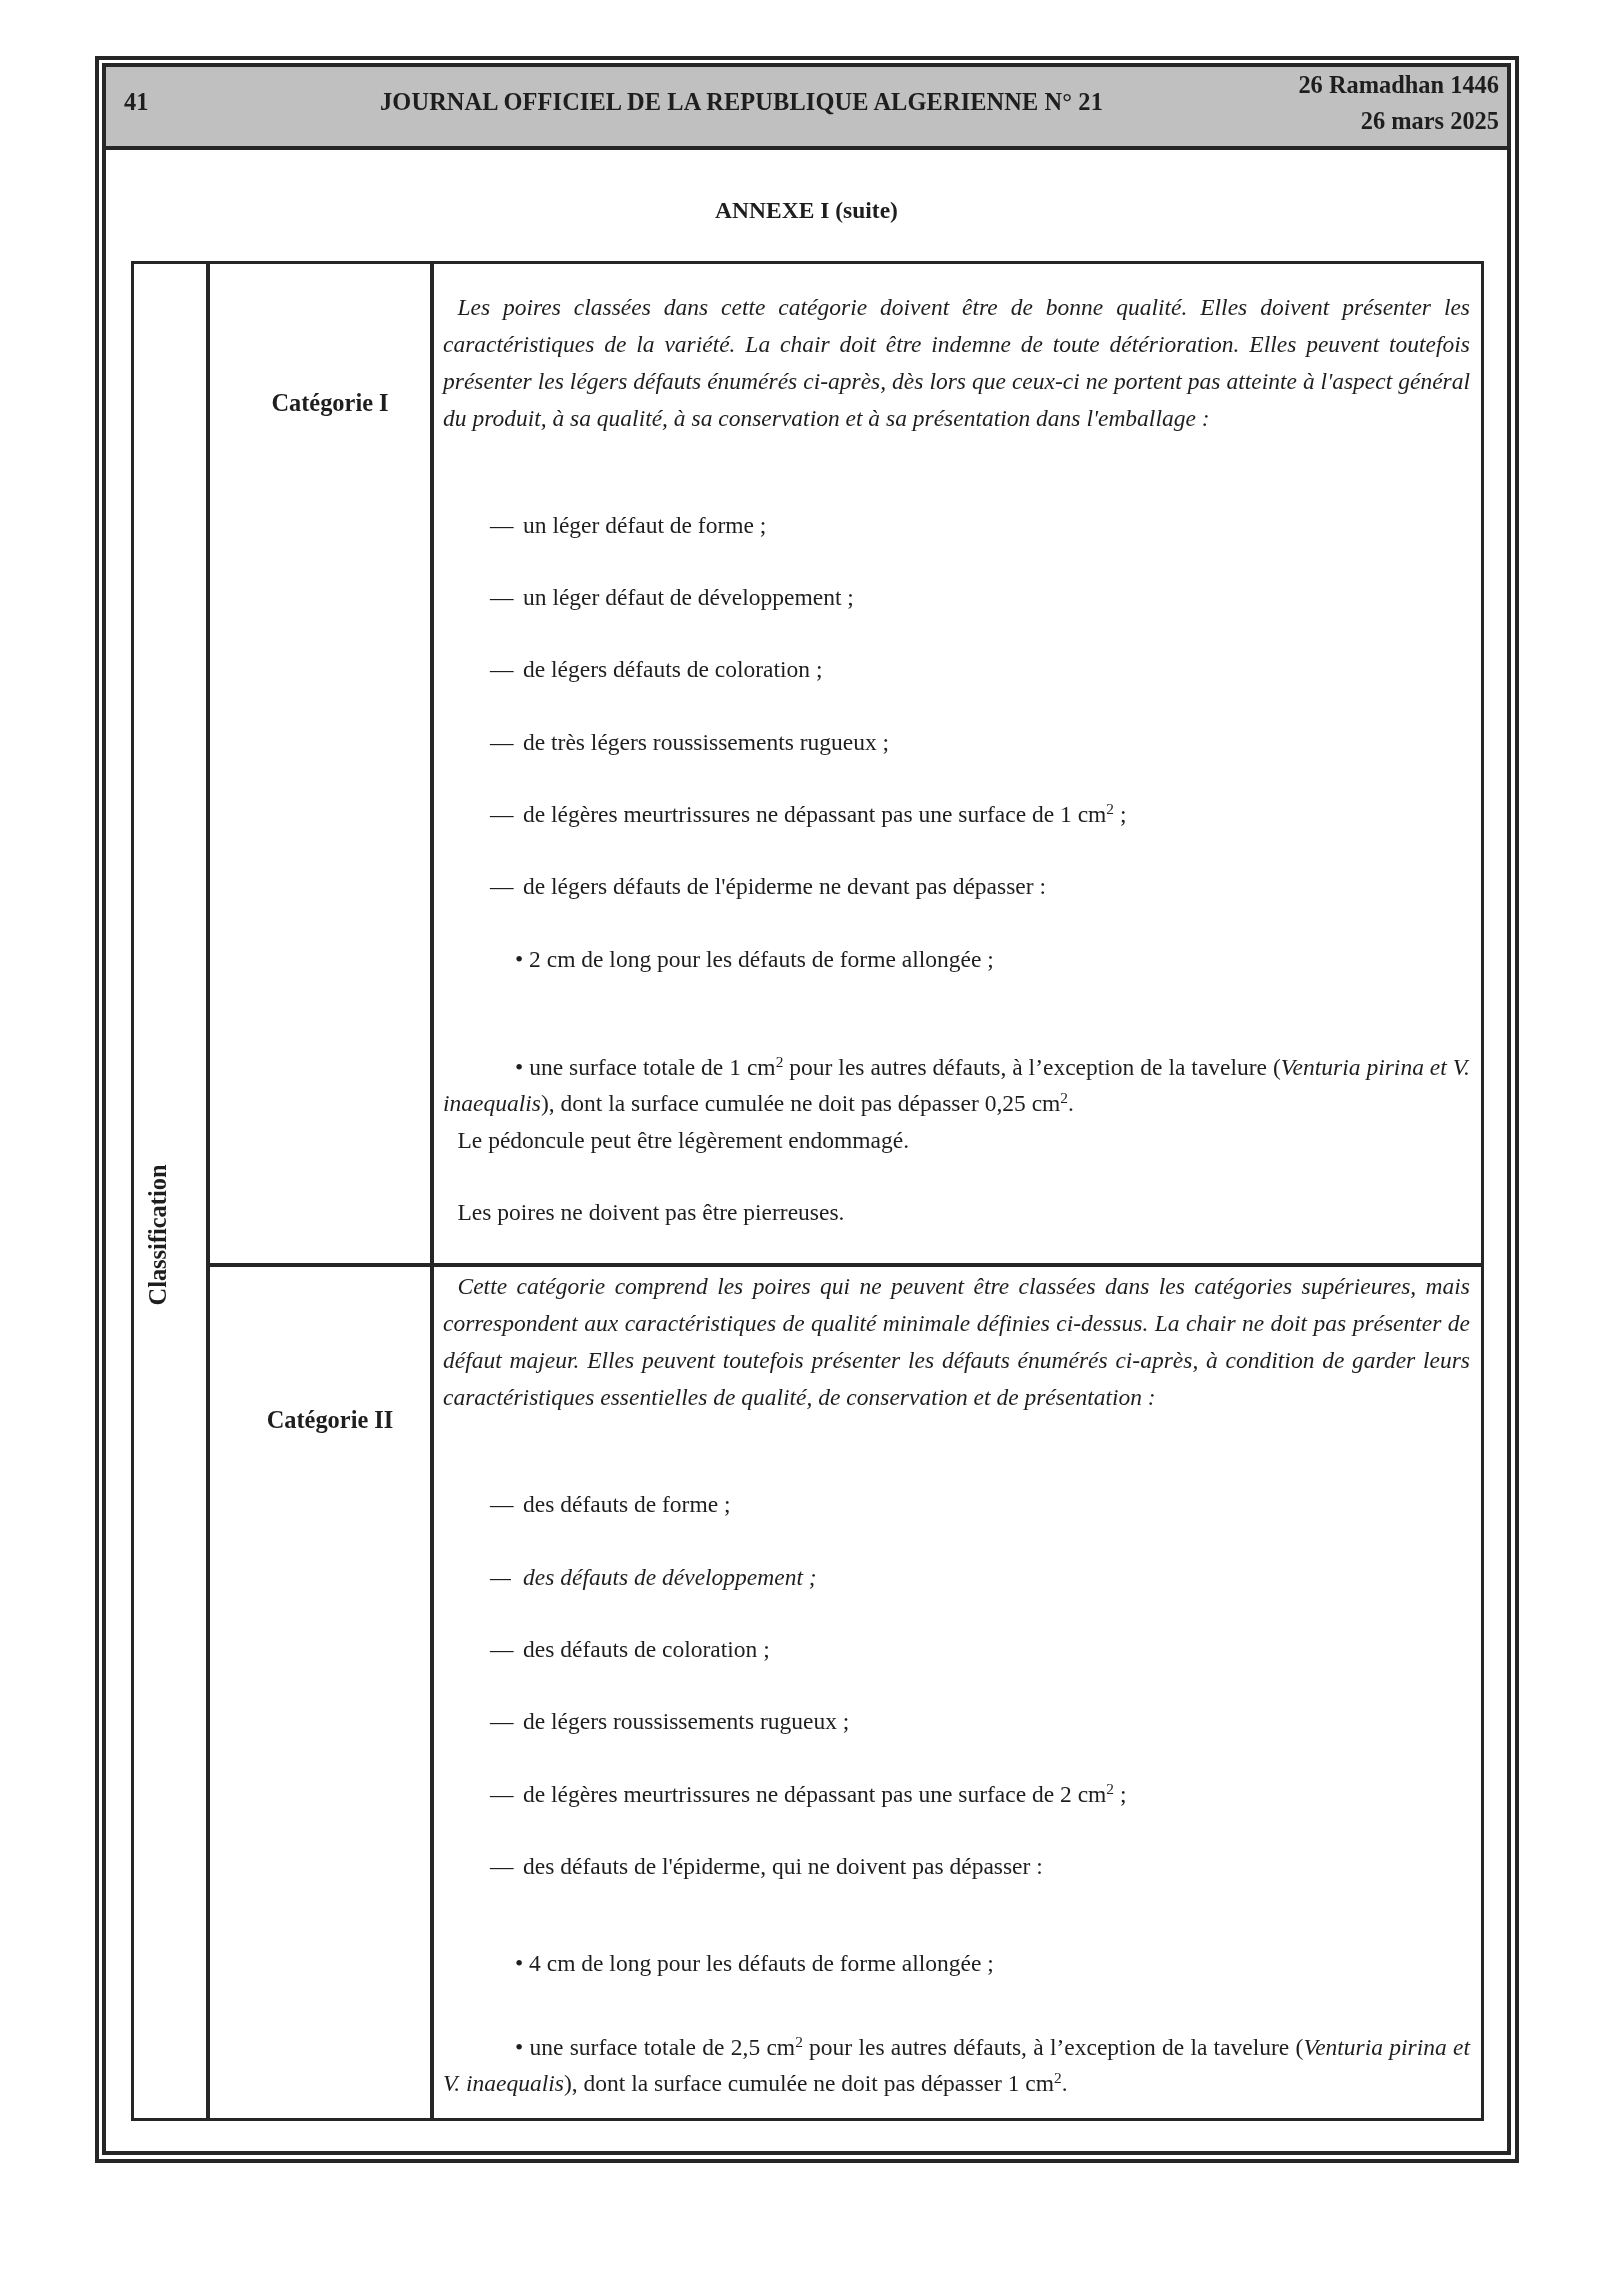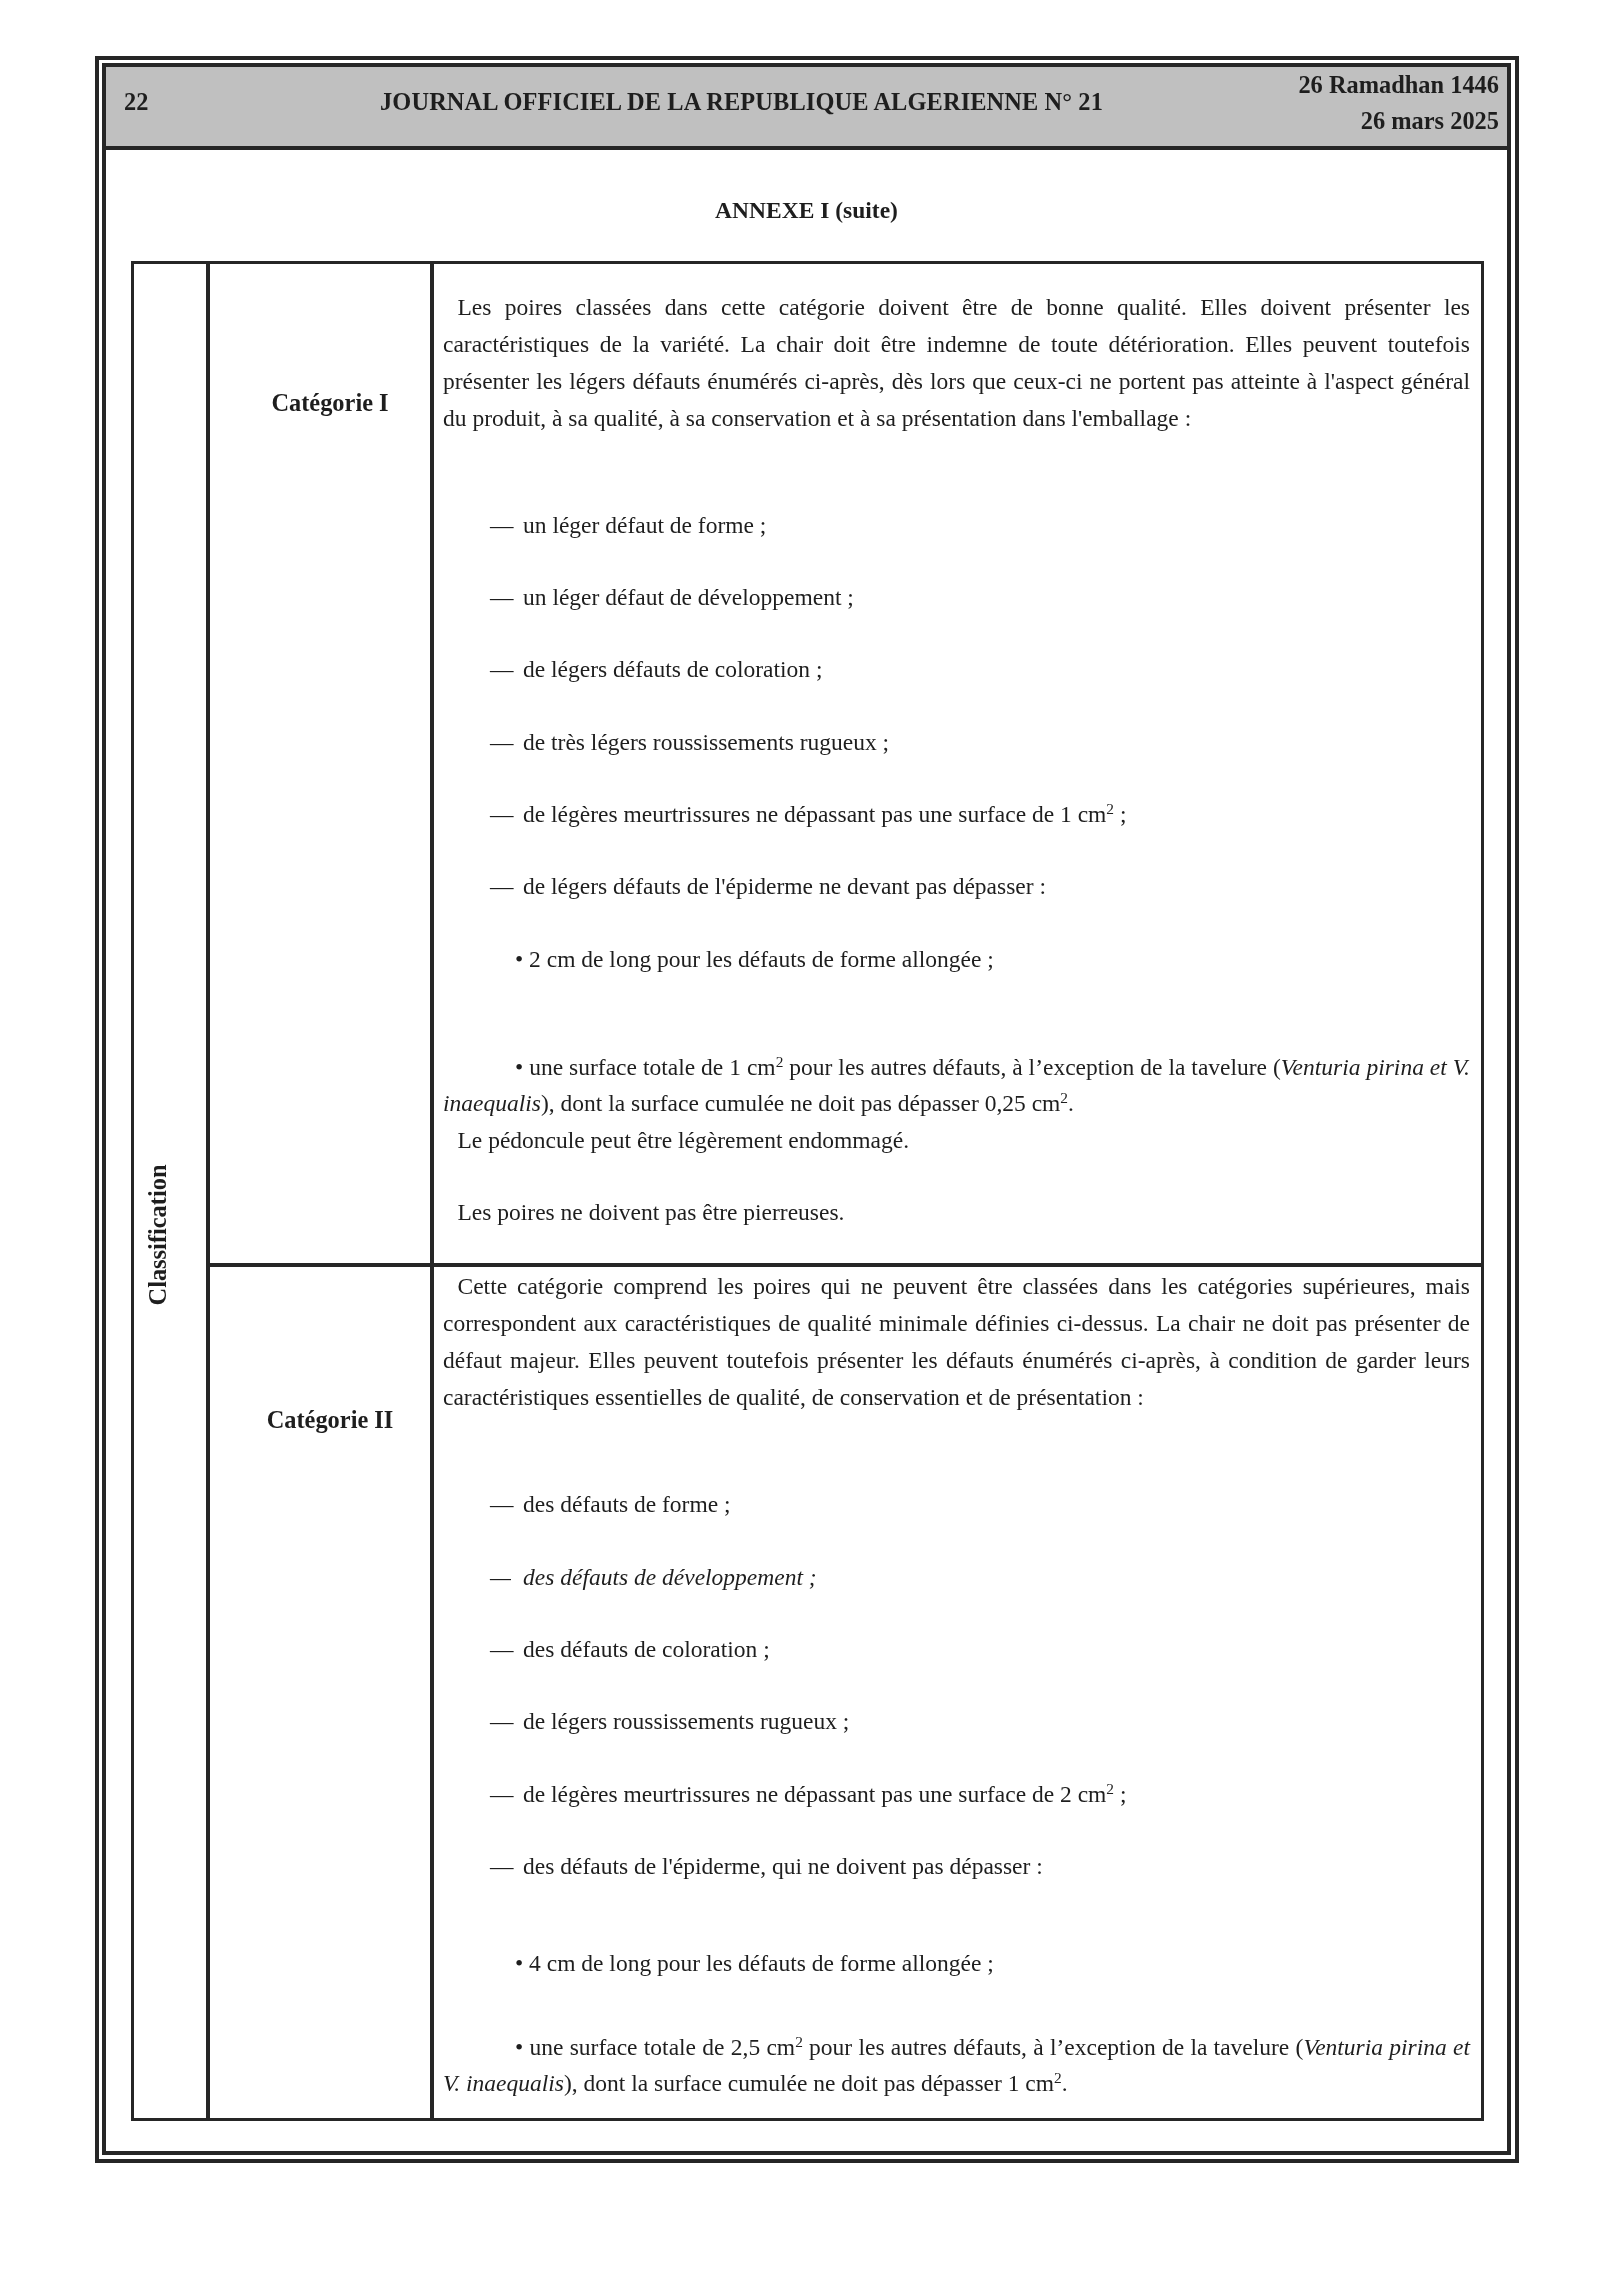--- a/index.html
+++ b/index.html
@@ -23,38 +23,38 @@
   .vline.v2 { left: 430px; }
   .hline { position: absolute; left: 206px; width: 1278px; top: 1263px; height: 3.6px; background: #262626; }
 
   .class-label { position: absolute; left: 158px; top: 1235px; transform: translate(-50%, -50%) rotate(-90deg); font-size: 24.4px; font-weight: bold; white-space: nowrap; }
 
   .cat-label { position: absolute; left: 210px; width: 240px; text-align: center; font-size: 24.4px; font-weight: bold; }
   .cat1-label { top: 389px; }
   .cat2-label { top: 1406px; }
 
   .cell { position: absolute; left: 443px; width: 1027px; font-size: 23.5px; line-height: 37px; }
-  .para { text-align: justify; text-indent: 14.5px; }
+  .para { text-align: justify; text-indent: 14.5px; font-style: italic; }
   .line { position: absolute; left: 0; white-space: nowrap; font-size: 23.5px; }
   .dash { left: 47px; }
   .dash .mark { display: inline-block; width: 33px; }
   .bullet { left: 72px; }
   sup { font-size: 15.4px; vertical-align: 8.1px; line-height: 0; }
   i { font-style: italic; }
   .bull-para { position: absolute; left: 0; width: 1027px; text-align: justify; line-height: 36px; margin-top: 36px; }
   .bull-para .lead { display: inline-block; width: 72px; }
 </style>
 </head>
 <body>
 
 <div class="frame-outer"></div>
 <div class="frame-inner"></div>
 
 <div class="header-bar"></div>
-<div class="hdr-page">22</div>
+<div class="hdr-page">41</div>
 <div class="hdr-title">JOURNAL OFFICIEL DE LA REPUBLIQUE ALGERIENNE N° 21</div>
 <div class="hdr-date1">26 Ramadhan 1446</div>
 <div class="hdr-date2">26 mars 2025</div>
 
 <div class="annex-title">ANNEXE I (suite)</div>
 
 <div class="tbl"></div>
 <div class="vline v1"></div>
 <div class="vline v2"></div>
 <div class="hline"></div>

